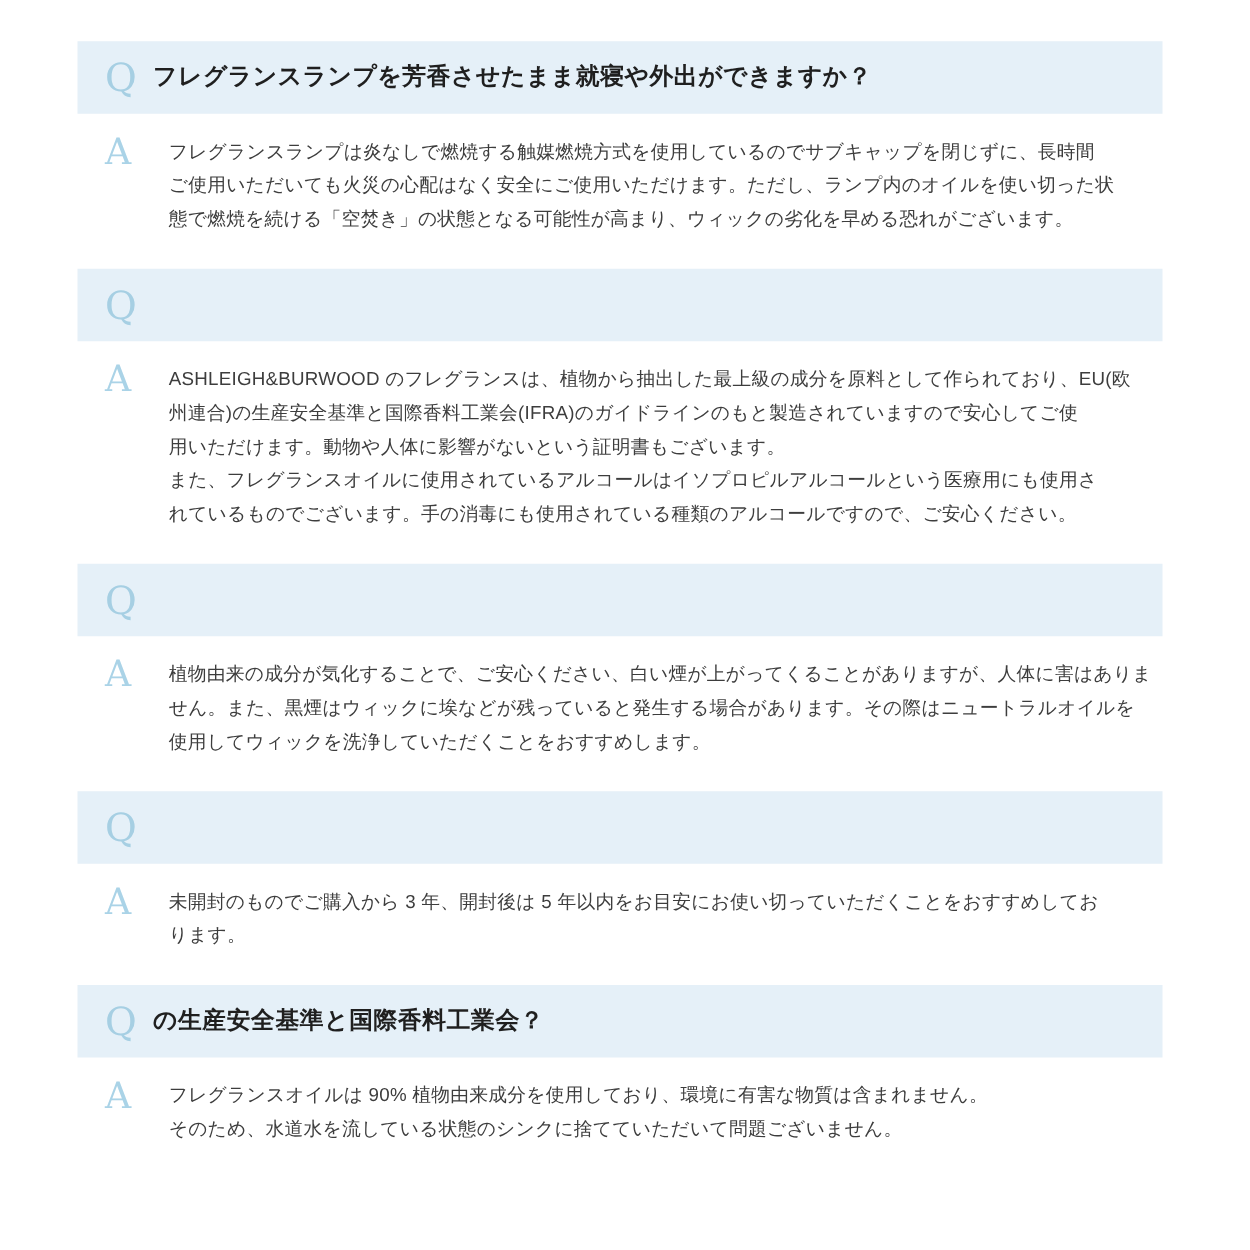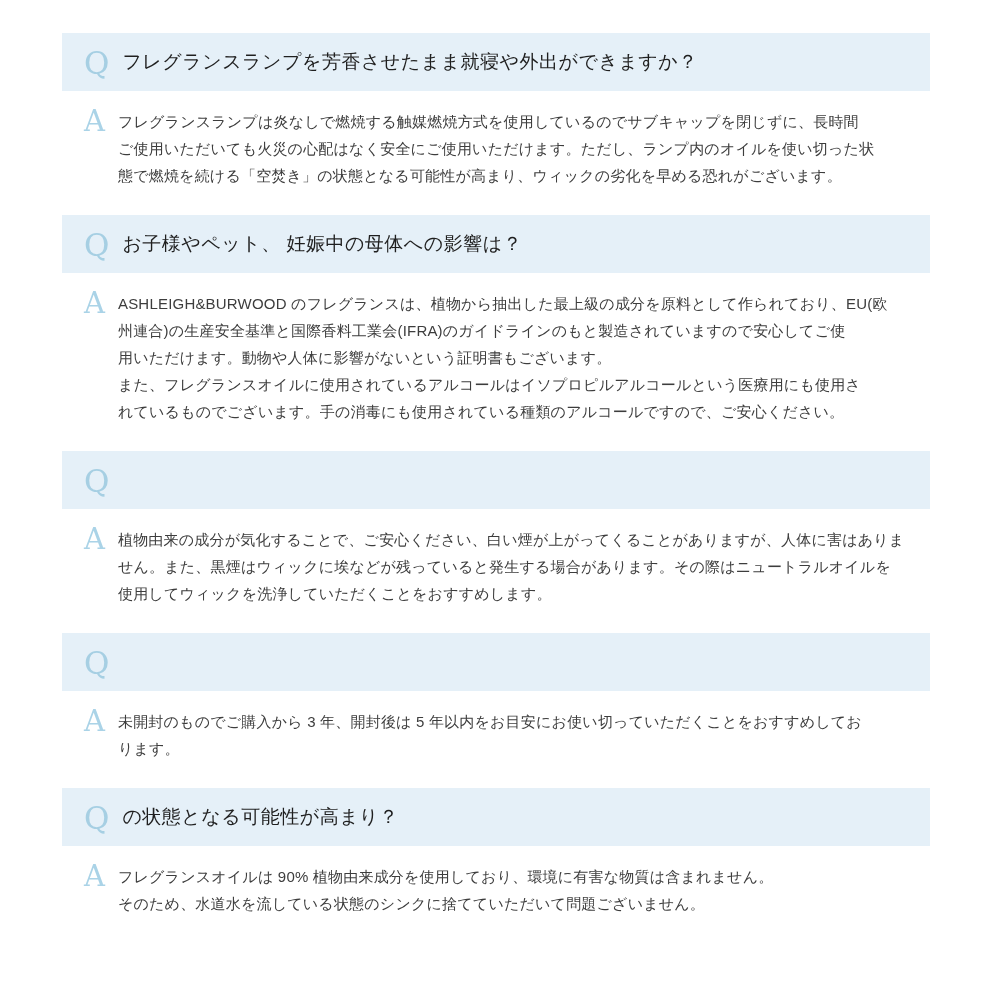--- a/index.html
+++ b/index.html
@@ -30,21 +30,21 @@
     font-family: "DejaVu Serif", "Liberation Serif", serif;
     font-size: 31px;
     font-weight: 400;
     color: #a6cfe3;
     line-height: 1;
     flex: 0 0 auto;
     transform: translateY(1px);
   }
   .question-text {
     font-size: 19px;
-    font-weight: 400;
+    font-weight: 700;
     color: #1f1f1f;
     letter-spacing: 0.5px;
     line-height: 1.3;
   }
 
   .answer-row {
     display: flex;
     align-items: flex-start;
     margin-top: 17px;
     padding-left: 22px;
@@ -58,20 +58,21 @@
     line-height: 27px;
     flex: 0 0 auto;
   }
   .answer-text {
     font-size: 15px;
     color: #3d3d3d;
     line-height: 27px;
     letter-spacing: 0.2px;
     white-space: pre-line;
     max-width: 820px;
+    margin-left: 17px;
   }
 </style>
 </head>
 <body>
 
 <div class="page">
 
   <section class="faq-block">
     <div class="question-bar">
       <span class="q-mark">Q</span>
@@ -81,21 +82,20 @@
       <span class="a-mark">A</span>
       <p class="answer-text">フレグランスランプは炎なしで燃焼する触媒燃焼方式を使用しているのでサブキャップを閉じずに、長時間
 ご使用いただいても火災の心配はなく安全にご使用いただけます。ただし、ランプ内のオイルを使い切った状
 態で燃焼を続ける「空焚き」の状態となる可能性が高まり、ウィックの劣化を早める恐れがございます。</p>
     </div>
   </section>
 
   <section class="faq-block">
     <div class="question-bar">
       <span class="q-mark">Q</span>
-      <span class="question-text">お子様やペット、 妊娠中の母体への影響は？</span>
     </div>
     <div class="answer-row">
       <span class="a-mark">A</span>
       <p class="answer-text">ASHLEIGH&amp;BURWOOD のフレグランスは、植物から抽出した最上級の成分を原料として作られており、EU(欧
 州連合)の生産安全基準と国際香料工業会(IFRA)のガイドラインのもと製造されていますので安心してご使
 用いただけます。動物や人体に影響がないという証明書もございます。
 また、フレグランスオイルに使用されているアルコールはイソプロピルアルコールという医療用にも使用さ
 れているものでございます。手の消毒にも使用されている種類のアルコールですので、ご安心ください。</p>
     </div>
   </section>
@@ -119,21 +119,21 @@
     <div class="answer-row">
       <span class="a-mark">A</span>
       <p class="answer-text">未開封のものでご購入から 3 年、開封後は 5 年以内をお目安にお使い切っていただくことをおすすめしてお
 ります。</p>
     </div>
   </section>
 
   <section class="faq-block">
     <div class="question-bar">
       <span class="q-mark">Q</span>
-      <span class="question-text">の状態となる可能性が高まり？</span>
+      <span class="question-text">の生産安全基準と国際香料工業会？</span>
     </div>
     <div class="answer-row">
       <span class="a-mark">A</span>
       <p class="answer-text">フレグランスオイルは 90% 植物由来成分を使用しており、環境に有害な物質は含まれません。
 そのため、水道水を流している状態のシンクに捨てていただいて問題ございません。</p>
     </div>
   </section>
 
 </div>
 

